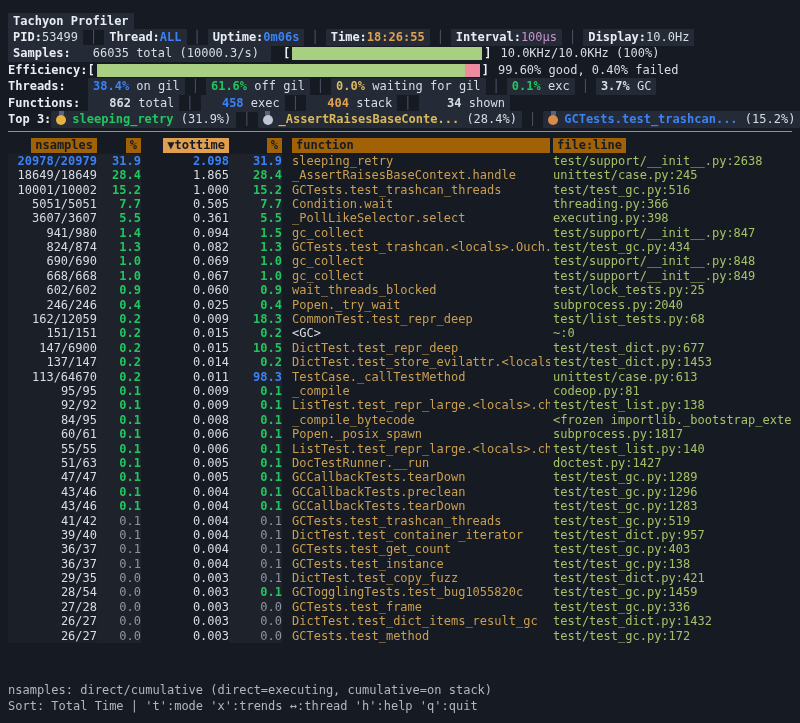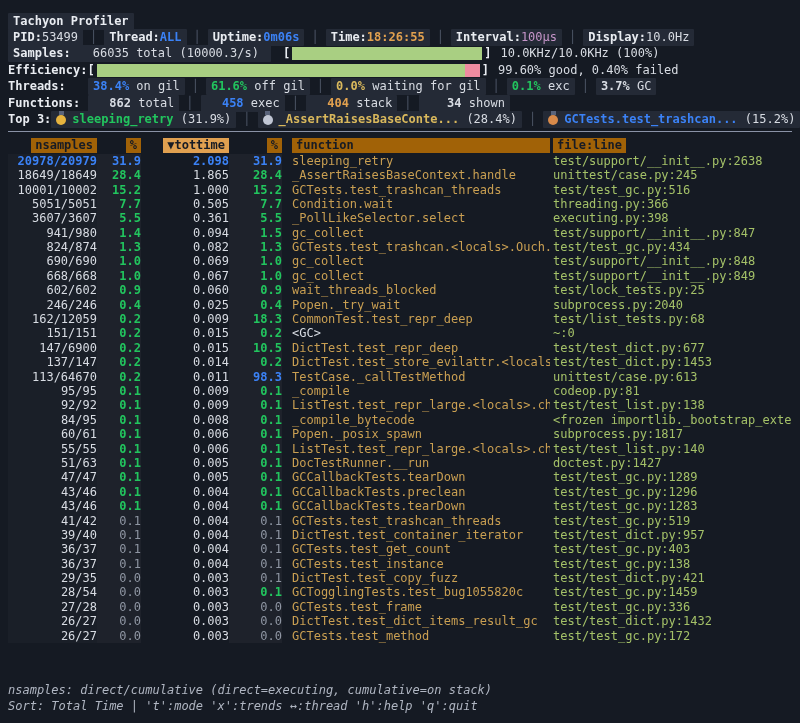--- a/index.html
+++ b/index.html
@@ -34,21 +34,21 @@
   .c-tt{width:88px;text-align:right;}
   .c-p2{width:53px;text-align:right;background:rgba(255,255,255,0.038);}
   .c-fn{width:258px;margin-left:10px;text-align:left;overflow:hidden;}
   .c-fl{flex:1;margin-left:3px;text-align:left;overflow:hidden;}
   .thead .c-ns,.thead .c-p1,.thead .c-p2{background:none;}
   .hchip{background:#a16207;color:#171b24;font-weight:bold;padding:1px 4px;display:inline-block;line-height:13px;}
   .hchip.sort{background:#e0a050;}
   .hchip.full{display:block;}
   .boldcell{font-weight:bold;}
   .footer{margin-top:39px;color:#b0b6c2;}
-  .fline{height:16px;line-height:16px;white-space:pre;font-style:italic;}
+  .fline{height:16px;line-height:16px;white-space:pre;}
 </style>
 </head>
 <body>
 
 <div class="screen">
 
   <div class="hline">
     <span class="chip"><b>Tachyon Profiler</b></span>
   </div>
 

